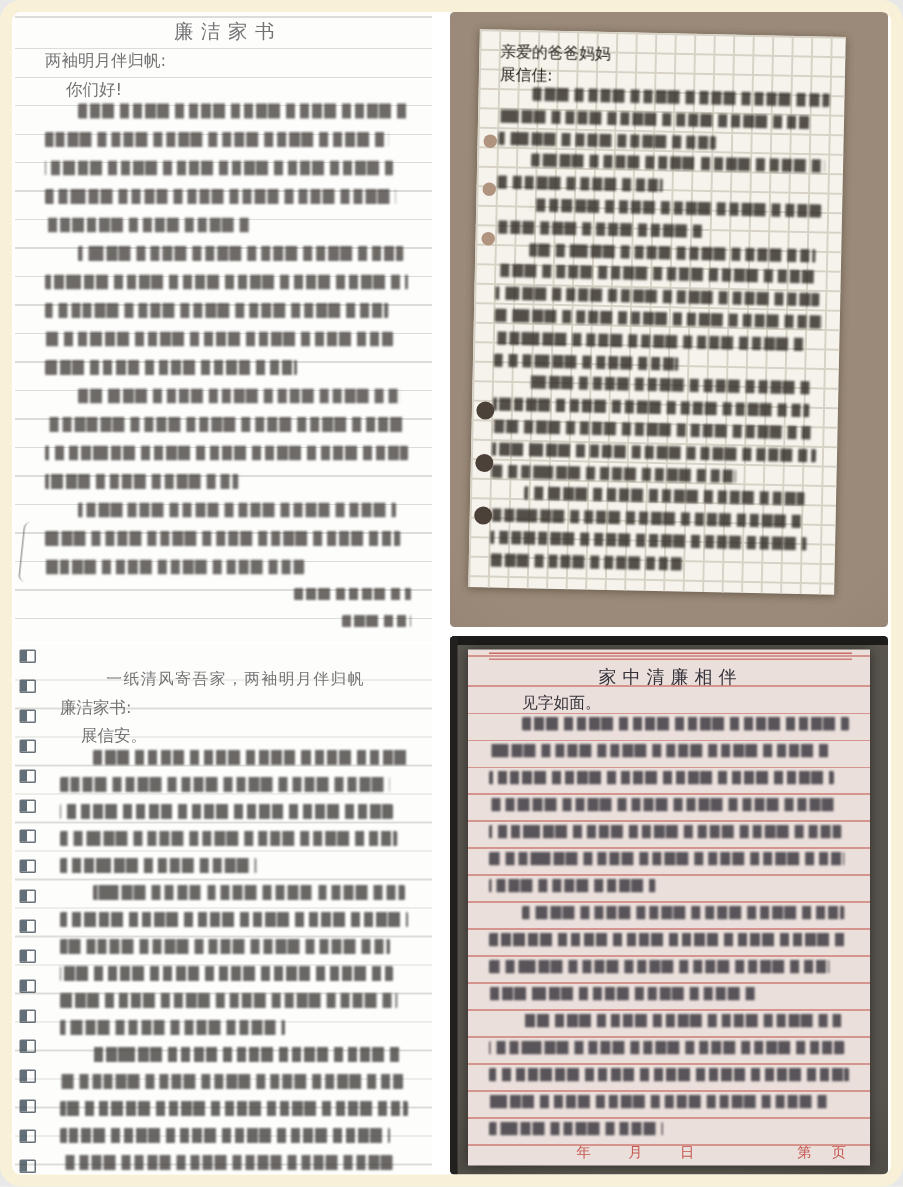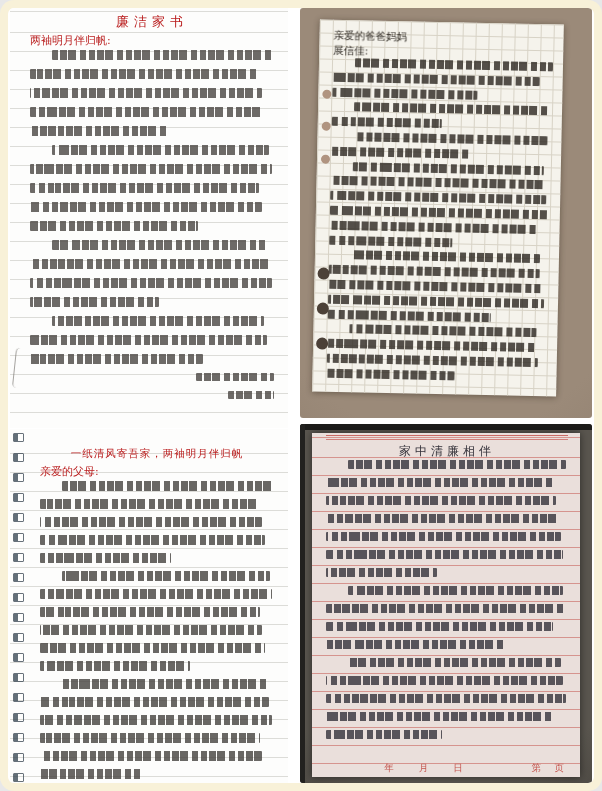--- a/index.html
+++ b/index.html
@@ -11,21 +11,21 @@
 
   
   .paper-lined{position:absolute;inset:0;background:#fdfdfc;
     background-image:repeating-linear-gradient(180deg,rgba(0,0,0,0) 0 18px,#dcdcd8 18px 19px);
     background-position:0 6px;}
   .q-tl{left:2px;top:0;width:278px;height:420px;}
   .q-bl{left:2px;top:421px;width:278px;height:354px;}
   .letter-body{position:relative;padding:4px 14px 0 20px;}
   .q-bl .letter-body{padding-left:30px;margin-top:11px;}
 
-  .hand{color:#b91c1c;filter:blur(.35px);line-height:19px;white-space:nowrap;overflow:hidden;}
+  .hand{color:#737373;filter:blur(.35px);line-height:19px;white-space:nowrap;overflow:hidden;}
   .title-c{text-align:center;font-size:13px;letter-spacing:5px;height:19px;}
   .title-s{text-align:center;font-size:10.5px;letter-spacing:1px;height:18px;}
   .salut{font-size:11px;height:19px;}
   .greet{font-size:11px;height:19px;padding-left:14px;}
 
   
   .scrib{height:10px;border-radius:1px;opacity:.8;filter:blur(.7px);
     background-image:repeating-linear-gradient(90deg,currentColor 0 6px,rgba(0,0,0,0) 6px 8px,
       currentColor 8px 15px,rgba(0,0,0,0) 15px 16px,currentColor 16px 24px,rgba(0,0,0,0) 24px 28px,
       currentColor 28px 34px,rgba(0,0,0,0) 34px 37px);}
@@ -81,20 +81,21 @@
 
 <div class="frame" style="--frame: #f8f1d8; --mat: #ffffff; --tan: #9b8a79; --red: #c4564f;">
   <div class="mat">
 
     <section class="quad q-tl">
       <div class="paper-lined"></div>
       <div class="margin-squiggle"></div>
       <div class="letter-body ink-tl">
         <div class="hand title-c">廉洁家书</div>
         <div class="hand salut">两袖明月伴归帆:</div>
+        <div class="hand greet">你们好!</div>
         <div>
             <div class="scrib" style="margin-left: 22px; width: 90%; height: 10px; margin-bottom: 9px; background-position: 0px 0px;"></div>
             <div class="scrib" style="width: 94%; height: 10px; margin-bottom: 9px; background-position: 7px 0px;"></div>
             <div class="scrib" style="width: 95%; height: 10px; margin-bottom: 9px; background-position: 14px 0px;"></div>
             <div class="scrib" style="width: 96%; height: 10px; margin-bottom: 9px; background-position: 21px 0px;"></div>
             <div class="scrib" style="width: 56%; height: 10px; margin-bottom: 9px; background-position: 28px 0px;"></div>
             <div class="scrib" style="margin-left: 22px; width: 89%; height: 10px; margin-bottom: 9px; background-position: 11px 0px;"></div>
             <div class="scrib" style="width: 99%; height: 10px; margin-bottom: 9px; background-position: 18px 0px;"></div>
             <div class="scrib" style="width: 94%; height: 10px; margin-bottom: 9px; background-position: 25px 0px;"></div>
             <div class="scrib" style="width: 95%; height: 10px; margin-bottom: 9px; background-position: 32px 0px;"></div>
@@ -129,21 +130,22 @@
           <i></i>
           <i></i>
           <i></i>
           <i></i>
           <i></i>
           <i></i>
           <i></i>
       </div>
       <div class="letter-body ink-bl">
         <div class="hand title-s">一纸清风寄吾家，两袖明月伴归帆</div>
-        <div class="hand salut">亲爱的父母:</div>
+        <div class="hand salut">廉洁家书:</div>
+        <div class="hand greet">展信安。</div>
         <div>
             <div class="scrib" style="margin-left: 22px; width: 90%; height: 10px; margin-bottom: 8px; background-position: 0px 0px;"></div>
             <div class="scrib" style="width: 94%; height: 10px; margin-bottom: 8px; background-position: 7px 0px;"></div>
             <div class="scrib" style="width: 95%; height: 10px; margin-bottom: 8px; background-position: 14px 0px;"></div>
             <div class="scrib" style="width: 96%; height: 10px; margin-bottom: 8px; background-position: 21px 0px;"></div>
             <div class="scrib" style="width: 56%; height: 10px; margin-bottom: 8px; background-position: 28px 0px;"></div>
             <div class="scrib" style="margin-left: 22px; width: 89%; height: 10px; margin-bottom: 8px; background-position: 11px 0px;"></div>
             <div class="scrib" style="width: 99%; height: 10px; margin-bottom: 8px; background-position: 18px 0px;"></div>
             <div class="scrib" style="width: 94%; height: 10px; margin-bottom: 8px; background-position: 25px 0px;"></div>
             <div class="scrib" style="width: 95%; height: 10px; margin-bottom: 8px; background-position: 32px 0px;"></div>
@@ -193,20 +195,21 @@
         <span class="hole dark" style="top:248px"></span>
         <span class="hole dark" style="top:283px"></span>
         <span class="hole dark" style="top:318px"></span>
       </div>
     </section>
 
     <section class="quad q-br">
       <div class="paper-red">
         <div class="dblrule"></div>
         <div class="hand title-c ink-br">家中清廉相伴</div>
+        <div class="hand greet ink-br">见字如面。</div>
         <div class="ink-br">
             <div class="scrib" style="margin-left: 22px; width: 90%; height: 9px; margin-bottom: 9px; background-position: 0px 0px;"></div>
             <div class="scrib" style="width: 94%; height: 9px; margin-bottom: 9px; background-position: 7px 0px;"></div>
             <div class="scrib" style="width: 95%; height: 9px; margin-bottom: 9px; background-position: 14px 0px;"></div>
             <div class="scrib" style="width: 96%; height: 9px; margin-bottom: 9px; background-position: 21px 0px;"></div>
             <div class="scrib" style="width: 97%; height: 9px; margin-bottom: 9px; background-position: 28px 0px;"></div>
             <div class="scrib" style="width: 98%; height: 9px; margin-bottom: 9px; background-position: 35px 0px;"></div>
             <div class="scrib" style="width: 46%; height: 9px; margin-bottom: 9px; background-position: 5px 0px;"></div>
             <div class="scrib" style="margin-left: 22px; width: 89%; height: 9px; margin-bottom: 9px; background-position: 11px 0px;"></div>
             <div class="scrib" style="width: 99%; height: 9px; margin-bottom: 9px; background-position: 18px 0px;"></div>

